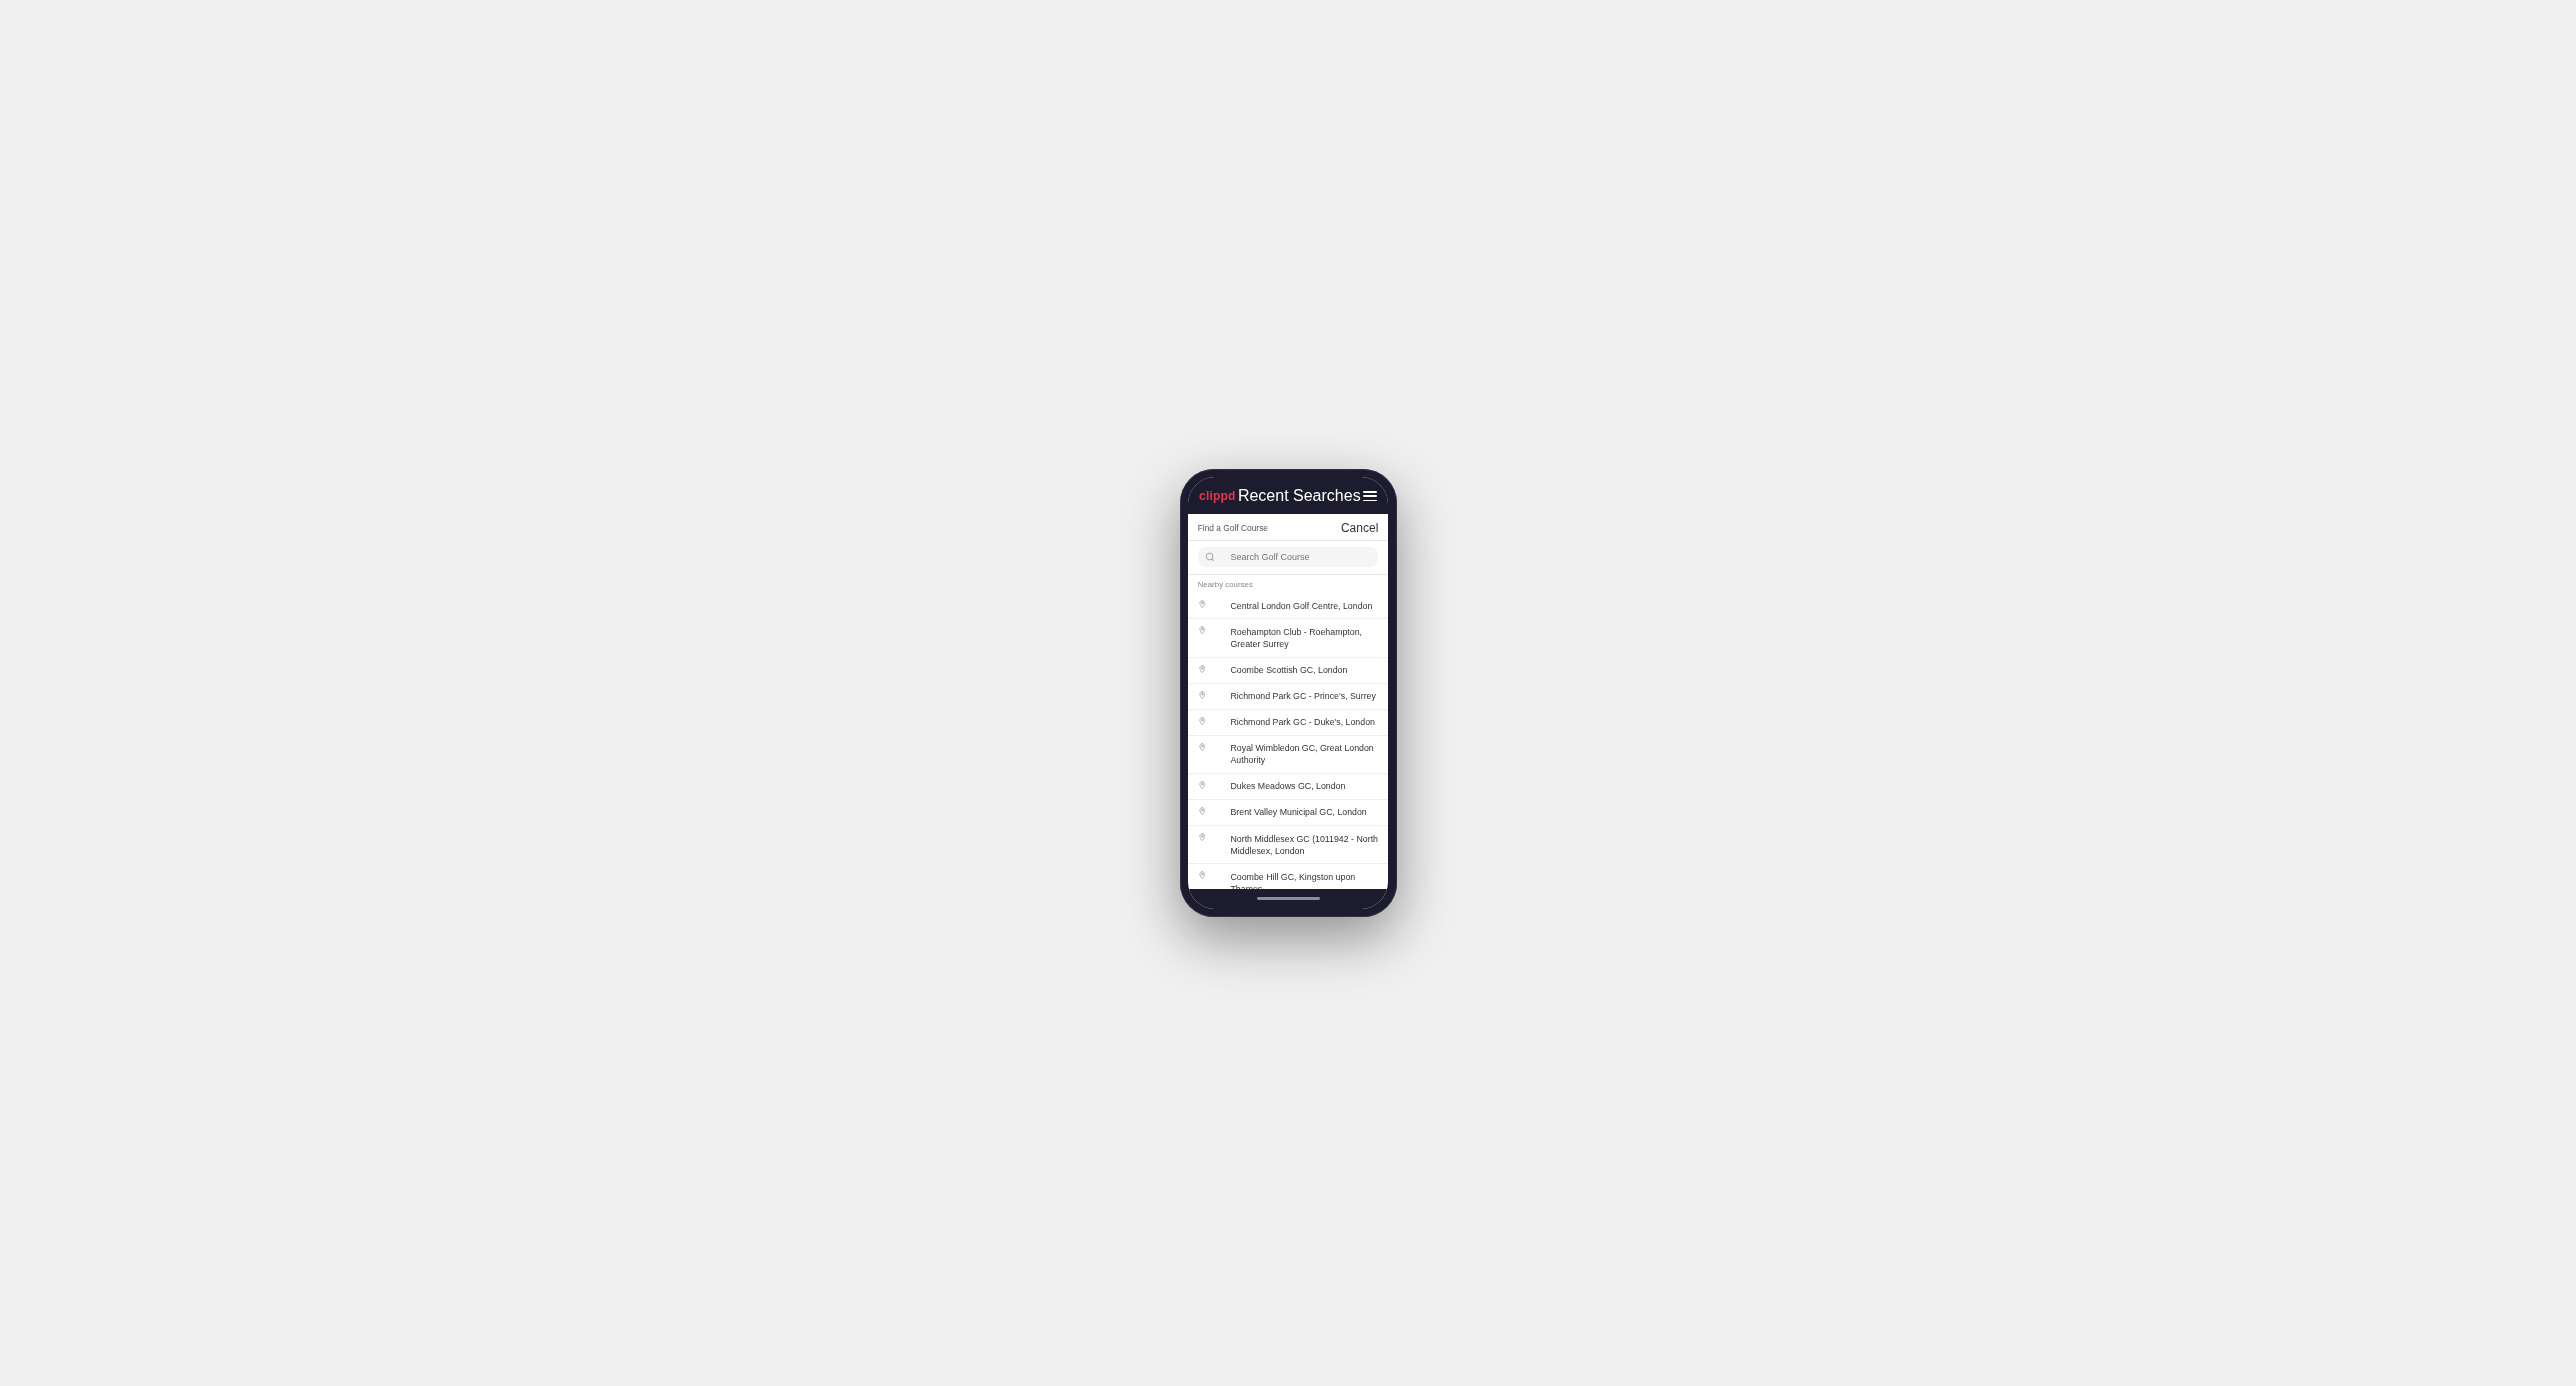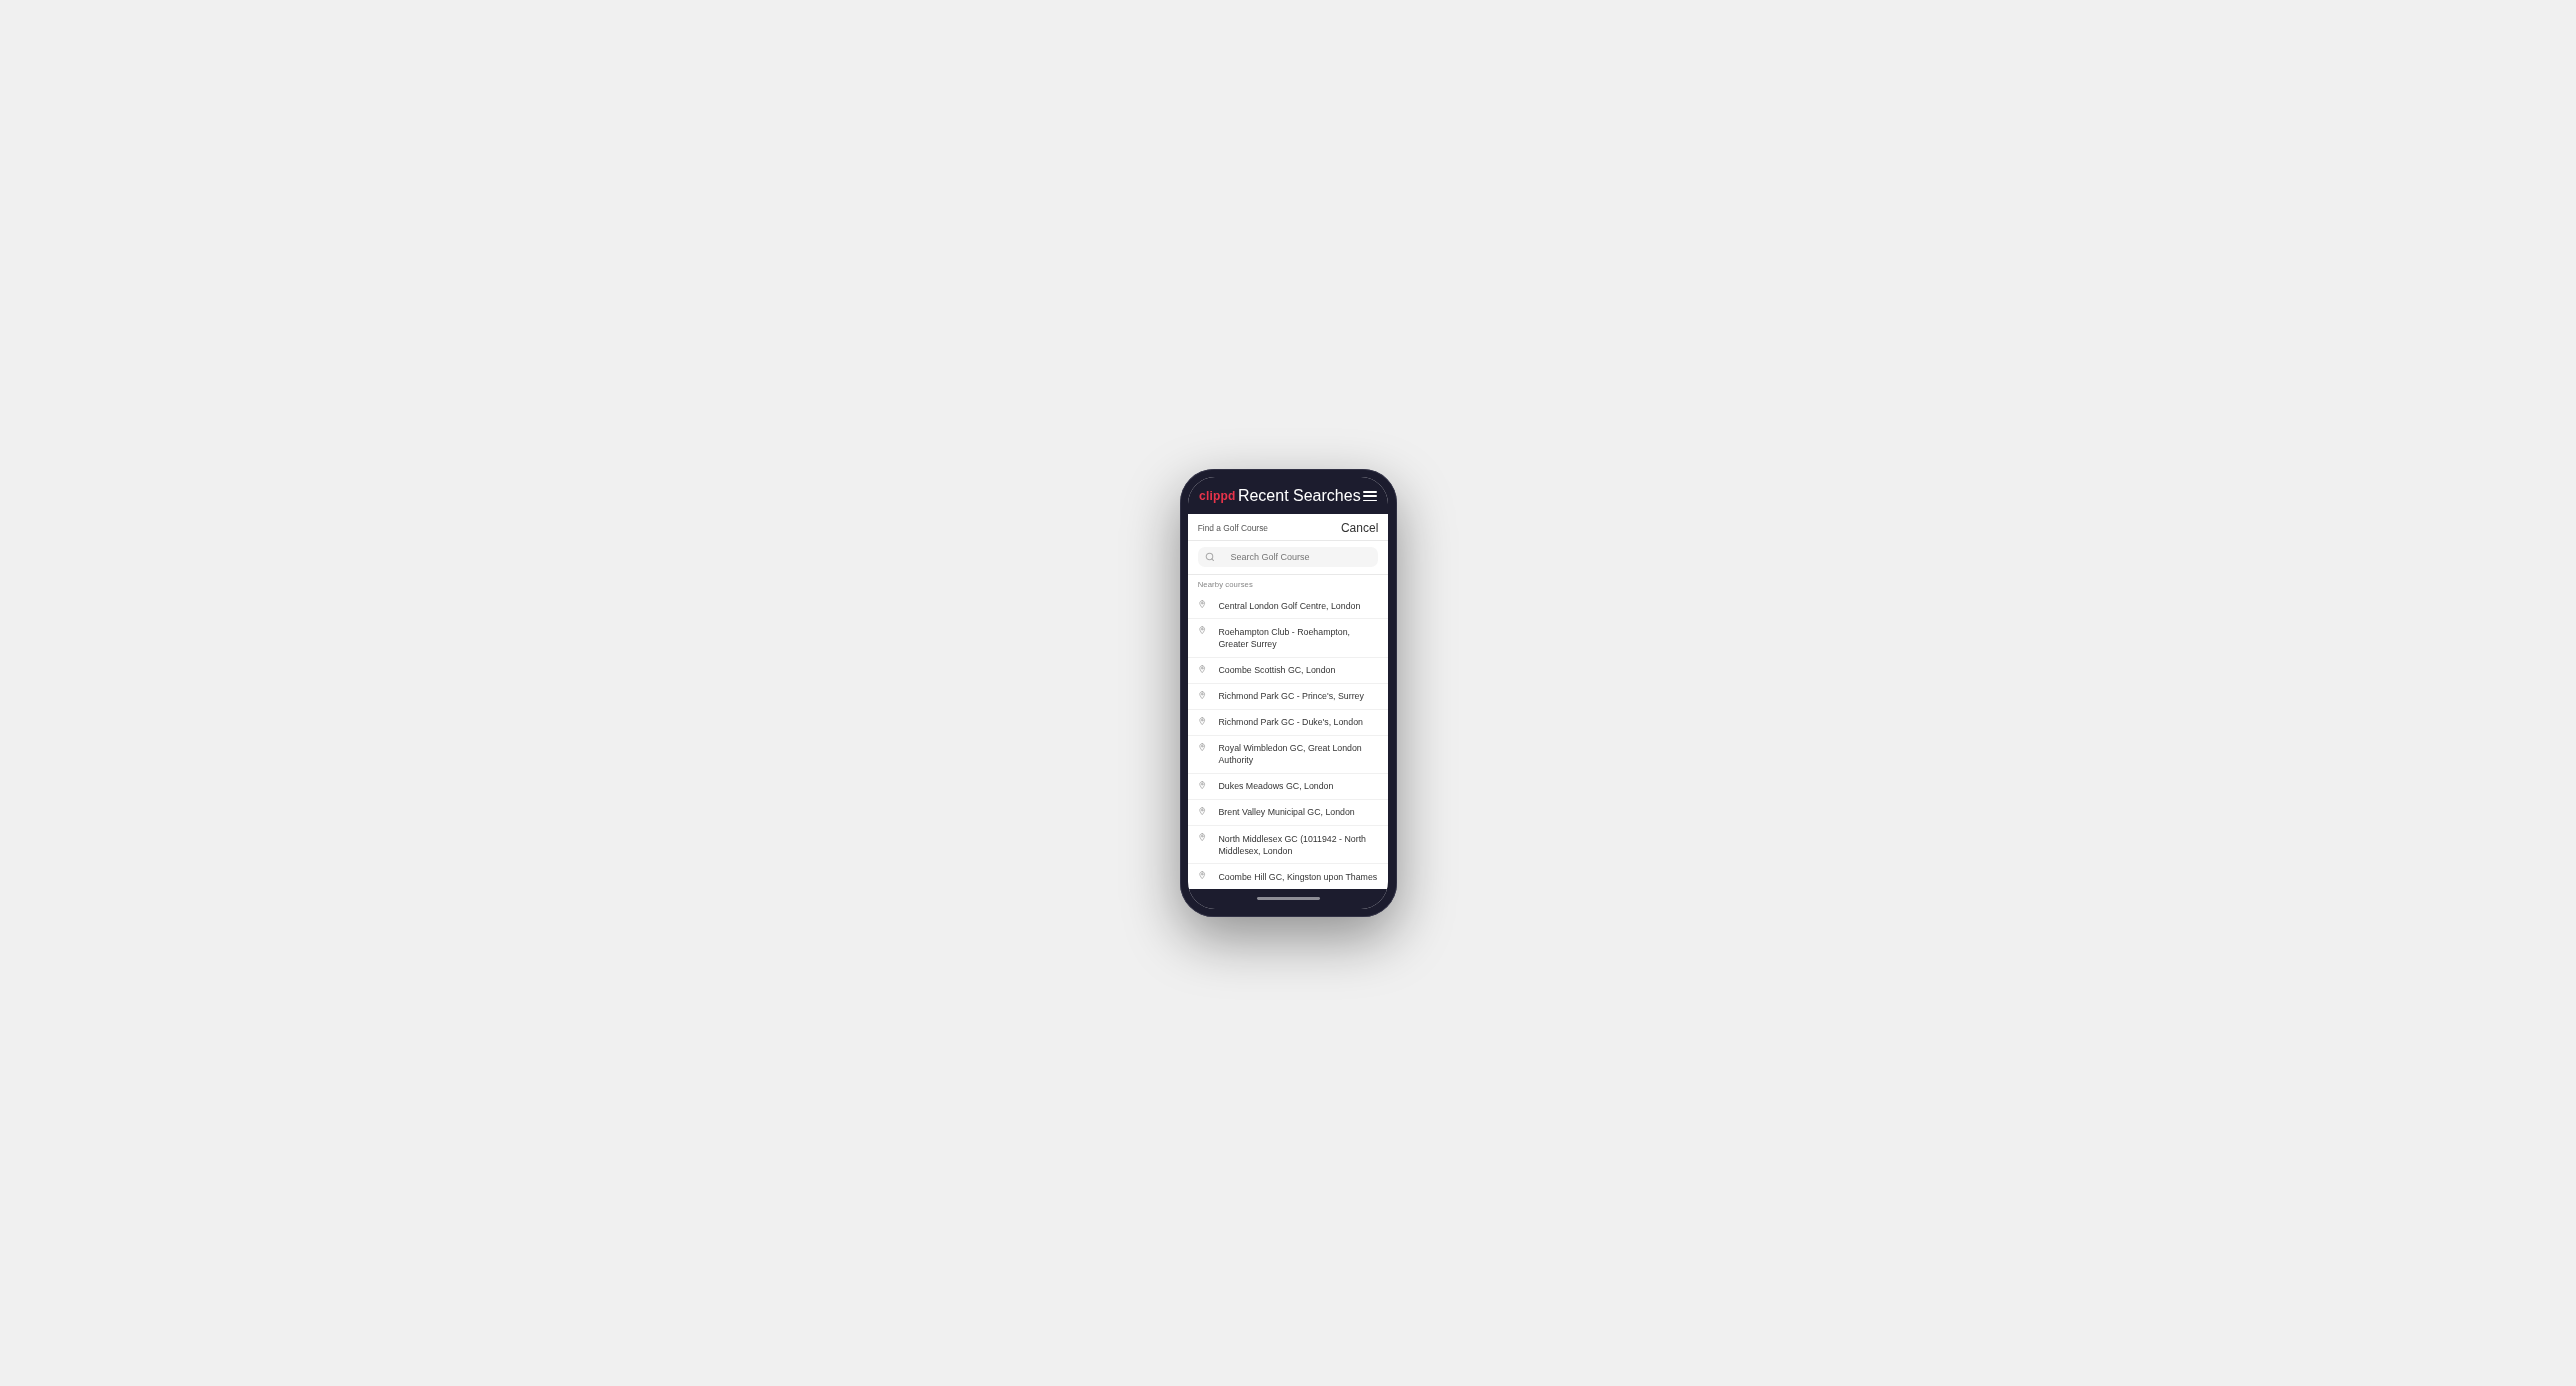--- a/index.html
+++ b/index.html
@@ -151,21 +151,21 @@
 
     .course-list {
       list-style: none;
     }
 
     .course-item {
       display: flex;
       align-items: flex-start;
       padding: 6.3px 9.8px;
       border-bottom: 0.7px solid #f0f0f0;
-      gap: 11px;
+      gap: 23px;
       cursor: pointer;
     }
 
     .pin-icon {
       color: #999;
       flex-shrink: 0;
       margin-top: 0.7px;
       font-size: 9px;
       width: 9.8px;
       text-align: center;

